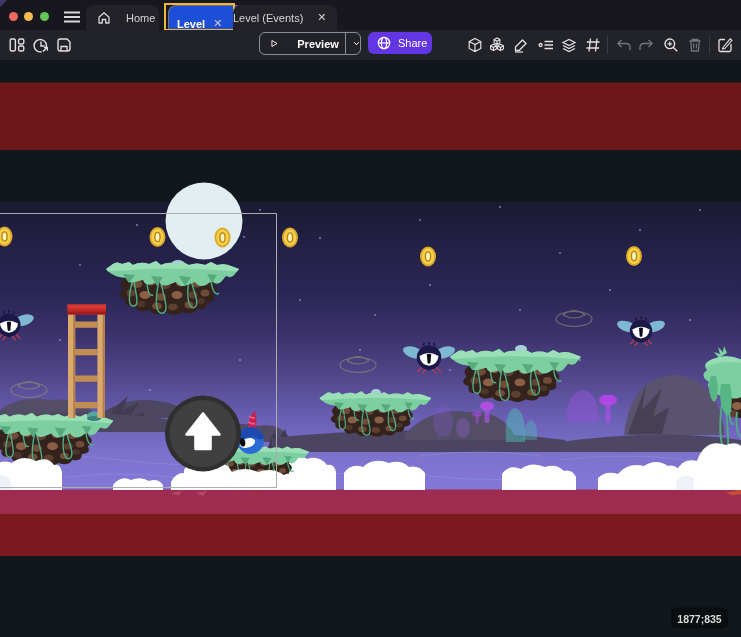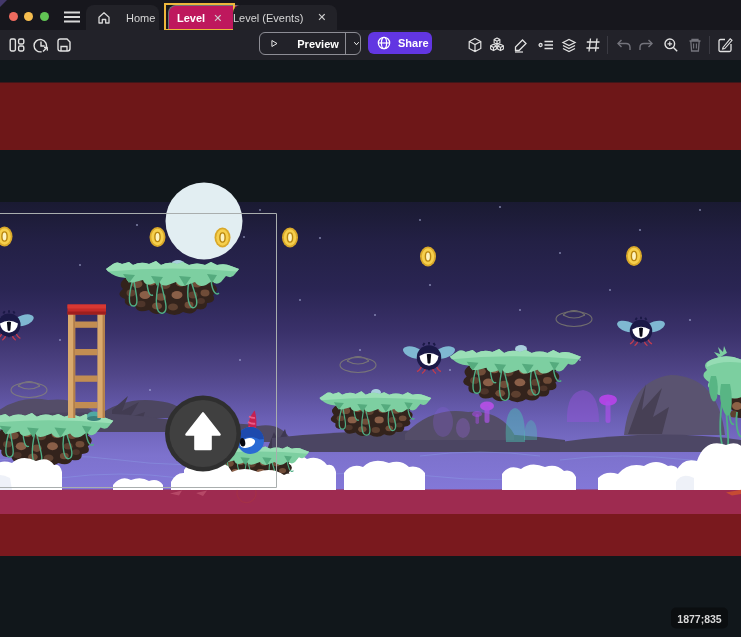--- a/index.html
+++ b/index.html
@@ -30,21 +30,21 @@
       </g>
   </svg>
 
   <div class="abs tab" style="left:86px;width:73px;">
     <svg style="margin-left:11px" width="14" height="14" viewBox="0 0 14 14" fill="none" stroke="#d8d8d8" stroke-width="1.3">
       <path d="M2 6.2 L7 1.8 L12 6.2 V12 H8.7 V8.5 H5.3 V12 H2 Z" stroke-linejoin="round"></path>
     </svg>
     <span style="margin-left:15px;">Home</span>
   </div>
 
-  <div class="abs tab" style="left:168px;width:76px;background:#be185d;color:#fff;font-weight:bold;border:1px solid #72727a;border-bottom:none;box-sizing:border-box;">
+  <div class="abs tab" style="left:168px;width:76px;background:#1d4ed8;color:#fff;font-weight:bold;border:1px solid #72727a;border-bottom:none;box-sizing:border-box;align-items:flex-end;">
     <span style="margin-left:8px;">Level</span>
     <span class="x" style="margin-left:8px;font-weight:normal;">✕</span>
   </div>
   <div class="abs" style="left:164px;top:2.5px;width:67px;height:24px;border:2.4px solid #edb73c;border-radius:0;"></div>
 
   <div class="abs tab" style="left:233px;width:104px;">
     <span style="">Level (Events)</span>
     <span class="x" style="margin-left:14px;">✕</span>
   </div>
 
@@ -76,21 +76,21 @@
       <path d="M2 3.5 L5.5 7.5 L9 3.5"></path>
     </svg>
   </div>
 
   <div class="abs" style="left:368px;top:32px;width:64px;height:22px;background:#6236e2;border-radius:6px;display:flex;align-items:center;color:#fff;">
     <svg style="margin-left:9px" width="14" height="14" viewBox="0 0 14 14" fill="none" stroke="#fff" stroke-width="1.2">
       <circle cx="7" cy="7" r="5.7"></circle>
       <ellipse cx="7" cy="7" rx="2.6" ry="5.7"></ellipse>
       <path d="M1.3 7 H12.7"></path>
     </svg>
-    <span style="margin-left:7px;font-size:11px;font-weight:bold;">Share</span>
+    <span style="margin-left:7px;font-size:11px;font-weight:normal;">Share</span>
   </div>
 
   <svg class="abs ticon" style="left:467px;" viewBox="0 0 16 16" fill="none" stroke="#e2e2e2" stroke-width="1.2">
     <path d="M8 1.5 L13.8 4.5 V11.5 L8 14.5 L2.2 11.5 V4.5 Z M2.2 4.5 L8 7.5 L13.8 4.5 M8 7.5 V14.5"></path>
   </svg>
   <svg class="abs ticon" style="left:489px;" viewBox="0 0 16 16" fill="none" stroke="#e2e2e2" stroke-width="1.1" stroke-linejoin="round">
     <path d="M8 1 L10.9 2.6 L10.9 5.8 L8 7.4 L5.1 5.8 L5.1 2.6 Z M5.1 2.6 L8 4.2 L10.9 2.6 M8 4.2 V7.4"></path>
     <path d="M4.5 7.2 L7.4 8.8 L7.4 12 L4.5 13.6 L1.6 12 L1.6 8.8 Z M1.6 8.8 L4.5 10.4 L7.4 8.8 M4.5 10.4 V13.6"></path>
     <path d="M11.5 7.2 L14.4 8.8 L14.4 12 L11.5 13.6 L8.6 12 L8.6 8.8 Z M8.6 8.8 L11.5 10.4 L14.4 8.8 M11.5 10.4 V13.6"></path>
   </svg>

